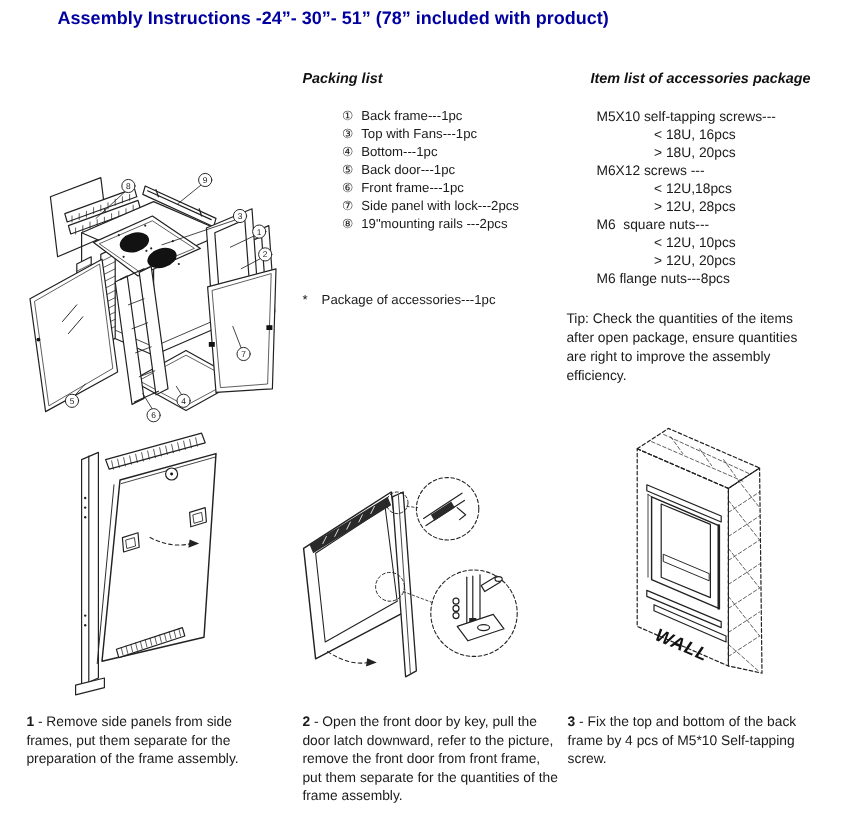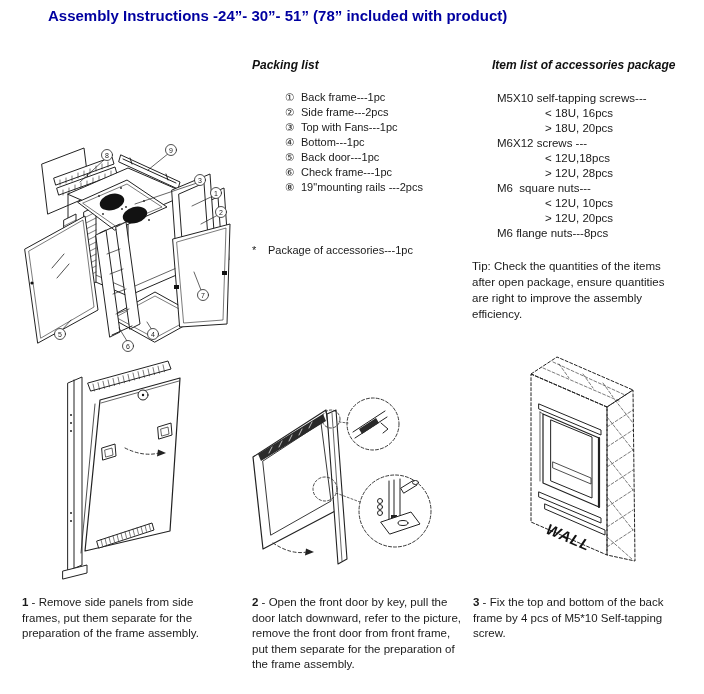--- a/index.html
+++ b/index.html
@@ -26,25 +26,25 @@
   .lineart{stroke:#222;fill:none;stroke-linejoin:round;stroke-linecap:round;}
 </style>
 </head>
 <body>
 
 <div class="abs title">Assembly Instructions -24”- 30”- 51” (78” included with product)</div>
 
 <div class="abs colhead" style="left:252px;top:58px;">Packing list</div>
 <div class="abs" id="packing-items">
   <div class="pitem"><span class="cnum">①</span><span>Back frame---1pc</span></div>
-  <div class="pitem"><span class="cnum">②</span><span>Side frame---2pcs</span></div>
   <div class="pitem"><span class="cnum">③</span><span>Top with Fans---1pc</span></div>
   <div class="pitem"><span class="cnum">④</span><span>Bottom---1pc</span></div>
   <div class="pitem"><span class="cnum">⑤</span><span>Back door---1pc</span></div>
-  <div class="pitem"><span class="cnum">⑥</span><span>Check frame---1pc</span></div>
+  <div class="pitem"><span class="cnum">⑥</span><span>Front frame---1pc</span></div>
+  <div class="pitem"><span class="cnum">⑦</span><span>Side panel with lock---2pcs</span></div>
   <div class="pitem"><span class="cnum">⑧</span><span>19"mounting rails ---2pcs</span></div>
 </div>
 <div class="abs" id="packing-note">
   <span class="star">*</span><span>Package of accessories---1pc</span>
 </div>
 
 <div class="abs colhead" style="left:472px;top:58px;padding-left:20px;">Item list of accessories package</div>
 <div class="abs" id="acc-lines">
   <div class="ln">M5X10 self-tapping screws---</div>
   <div class="ln ind">&lt; 18U, 16pcs</div>
@@ -288,14 +288,14 @@
       <line x1="104" y1="86" x2="104" y2="155" stroke-width="2.2"></line>
       <polygon points="58,110 96,126 96,132 58,116" stroke-width="0.8"></polygon>
       <polygon points="44,140 106,166 106,171 44,145" fill="#fff"></polygon>
       <polygon points="50,152 110,178 110,183 50,157" fill="#fff"></polygon>
     </g>
     <text transform="translate(50,181) rotate(23)" font-size="15" font-weight="bold" font-style="italic" letter-spacing="1" fill="#111" stroke="none" font-family="'Liberation Sans',sans-serif">WALL</text>
   </g>
 </svg>
 
 <p class="abs step" id="step1"><b>1</b><span> -  Remove side panels from side frames, put them separate for the preparation of the frame assembly.</span></p>
-<p class="abs step" id="step2"><b>2</b><span> - Open the front door by key, pull the door latch downward, refer to the picture, remove the front door from front frame, put them separate for the preparation of the frame assembly.</span></p>
+<p class="abs step" id="step2"><b>2</b><span> - Open the front door by key, pull the door latch downward, refer to the picture, remove the front door from front frame, put them separate for the quantities of the frame assembly.</span></p>
 <p class="abs step" id="step3"><b>3</b><span> - Fix the top and bottom of the back frame by 4 pcs of M5*10 Self-tapping screw.</span></p>
 
 </body></html>

